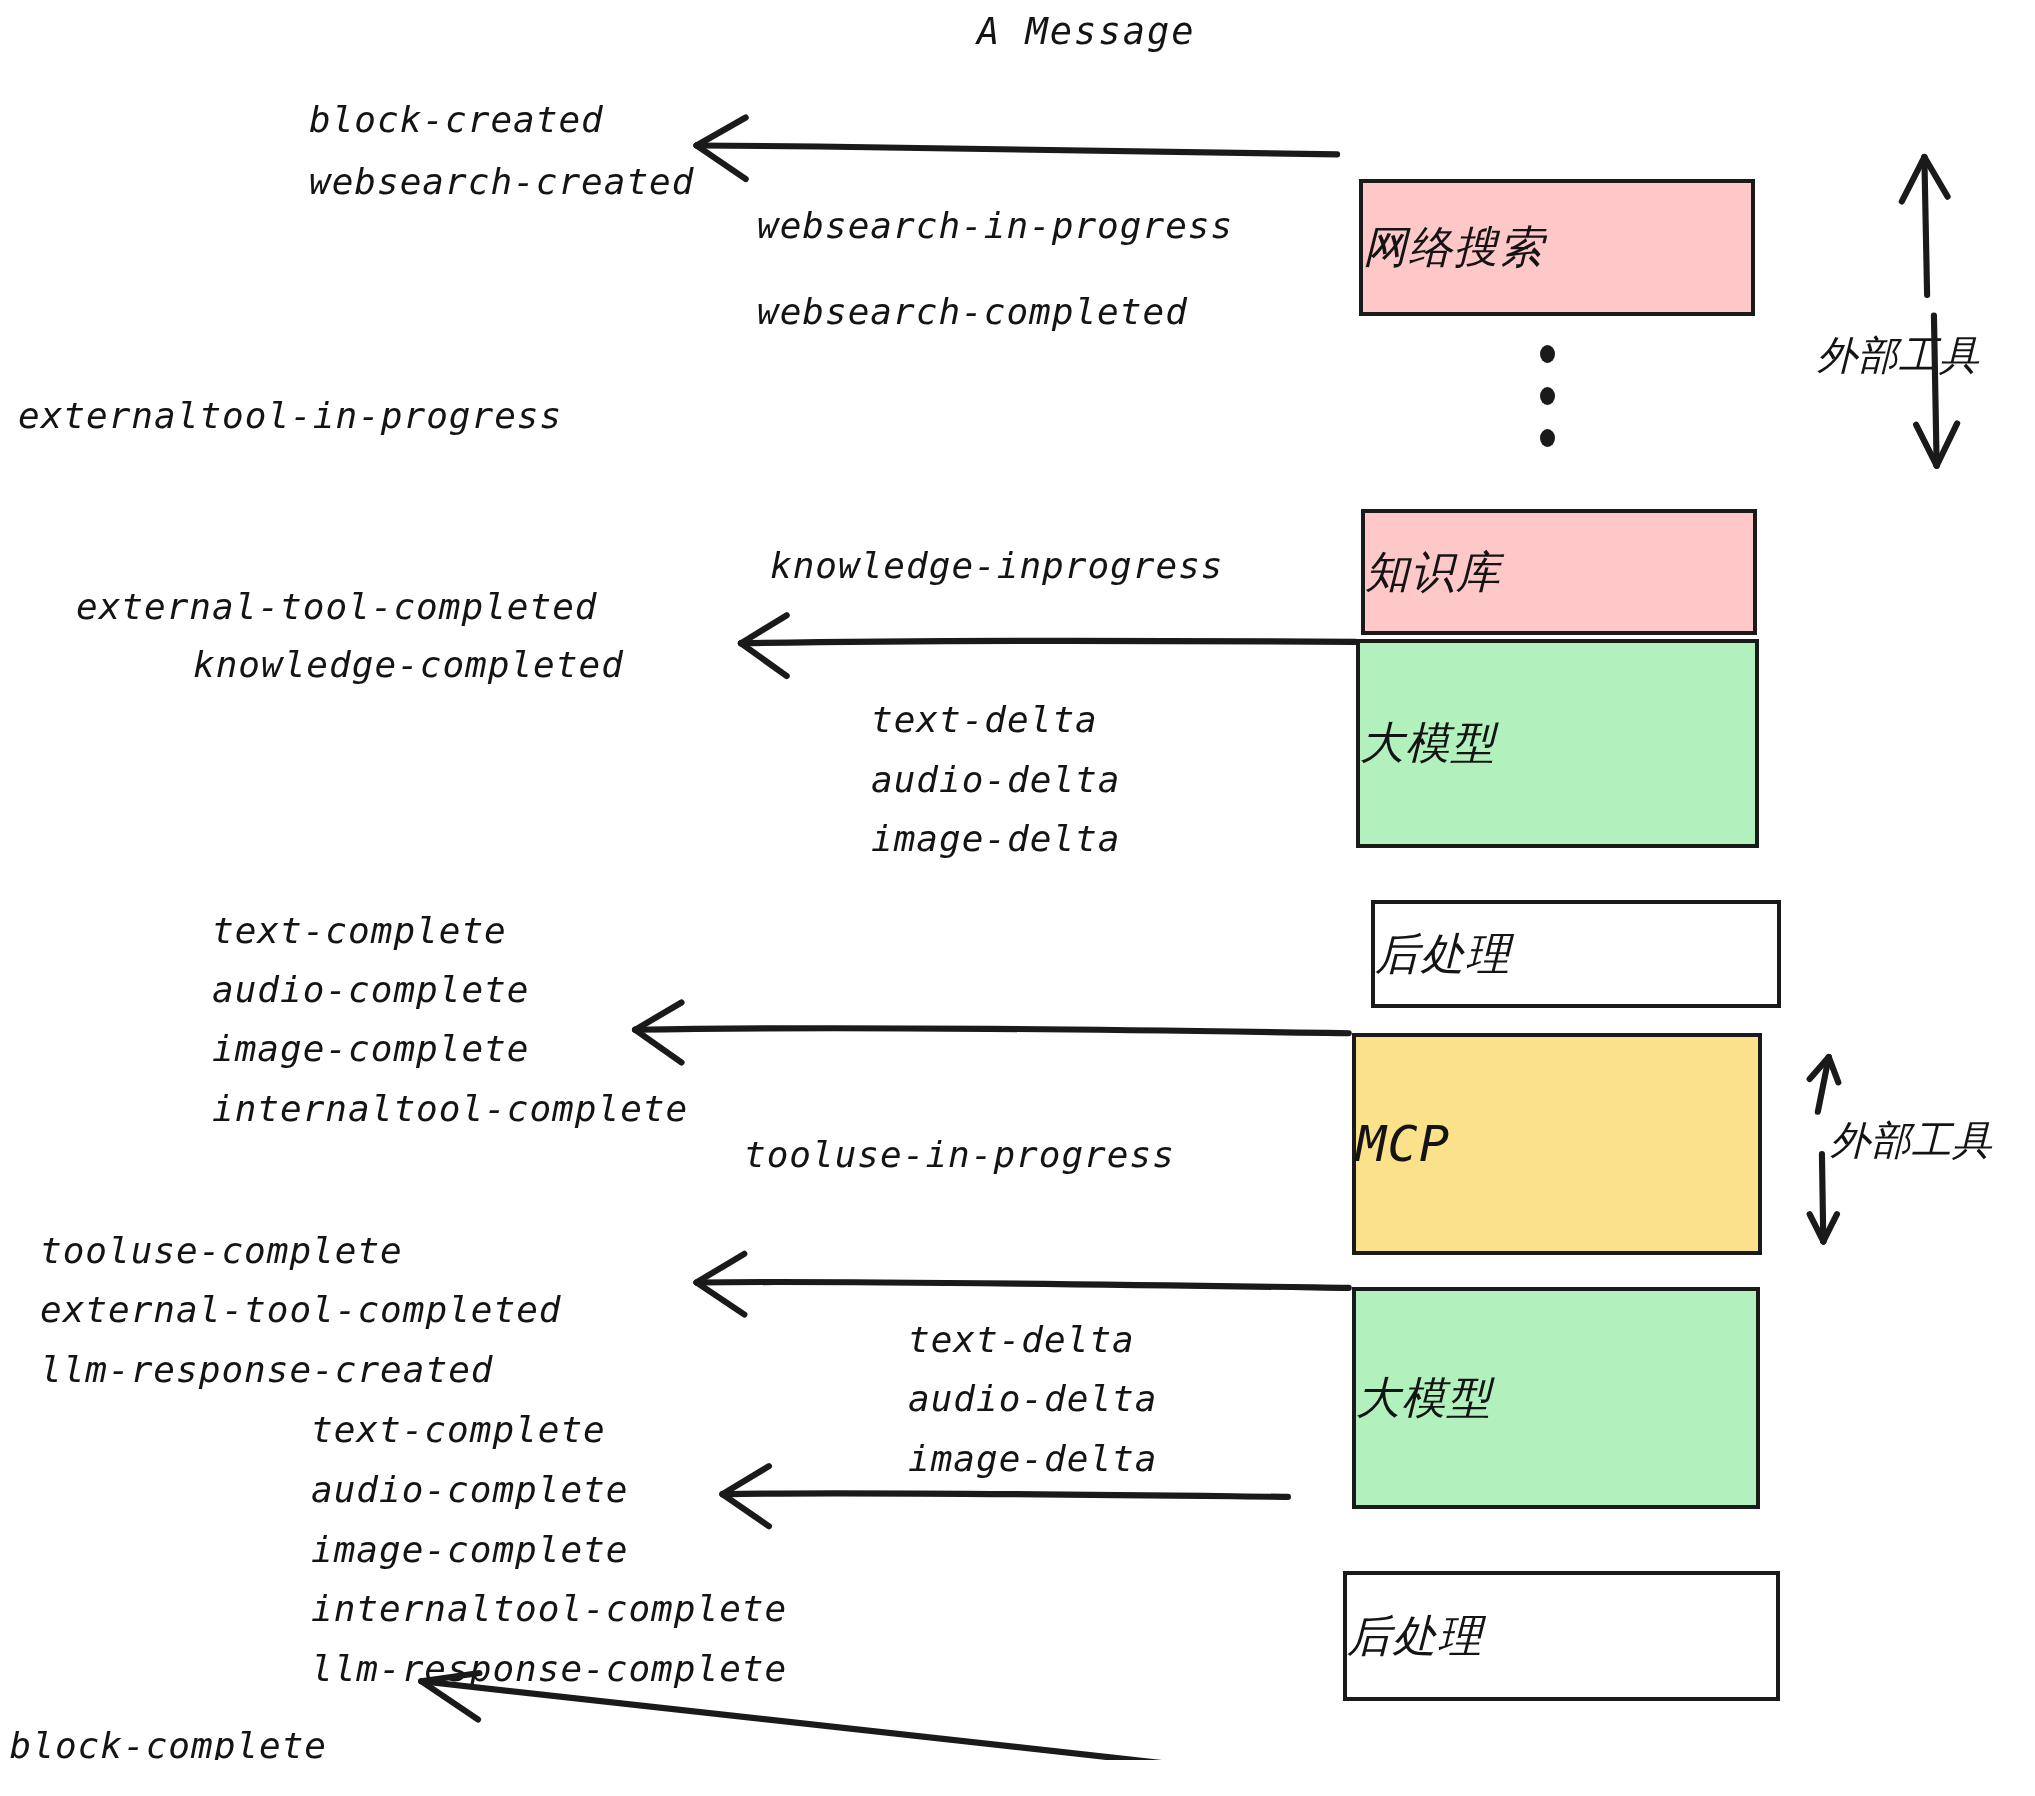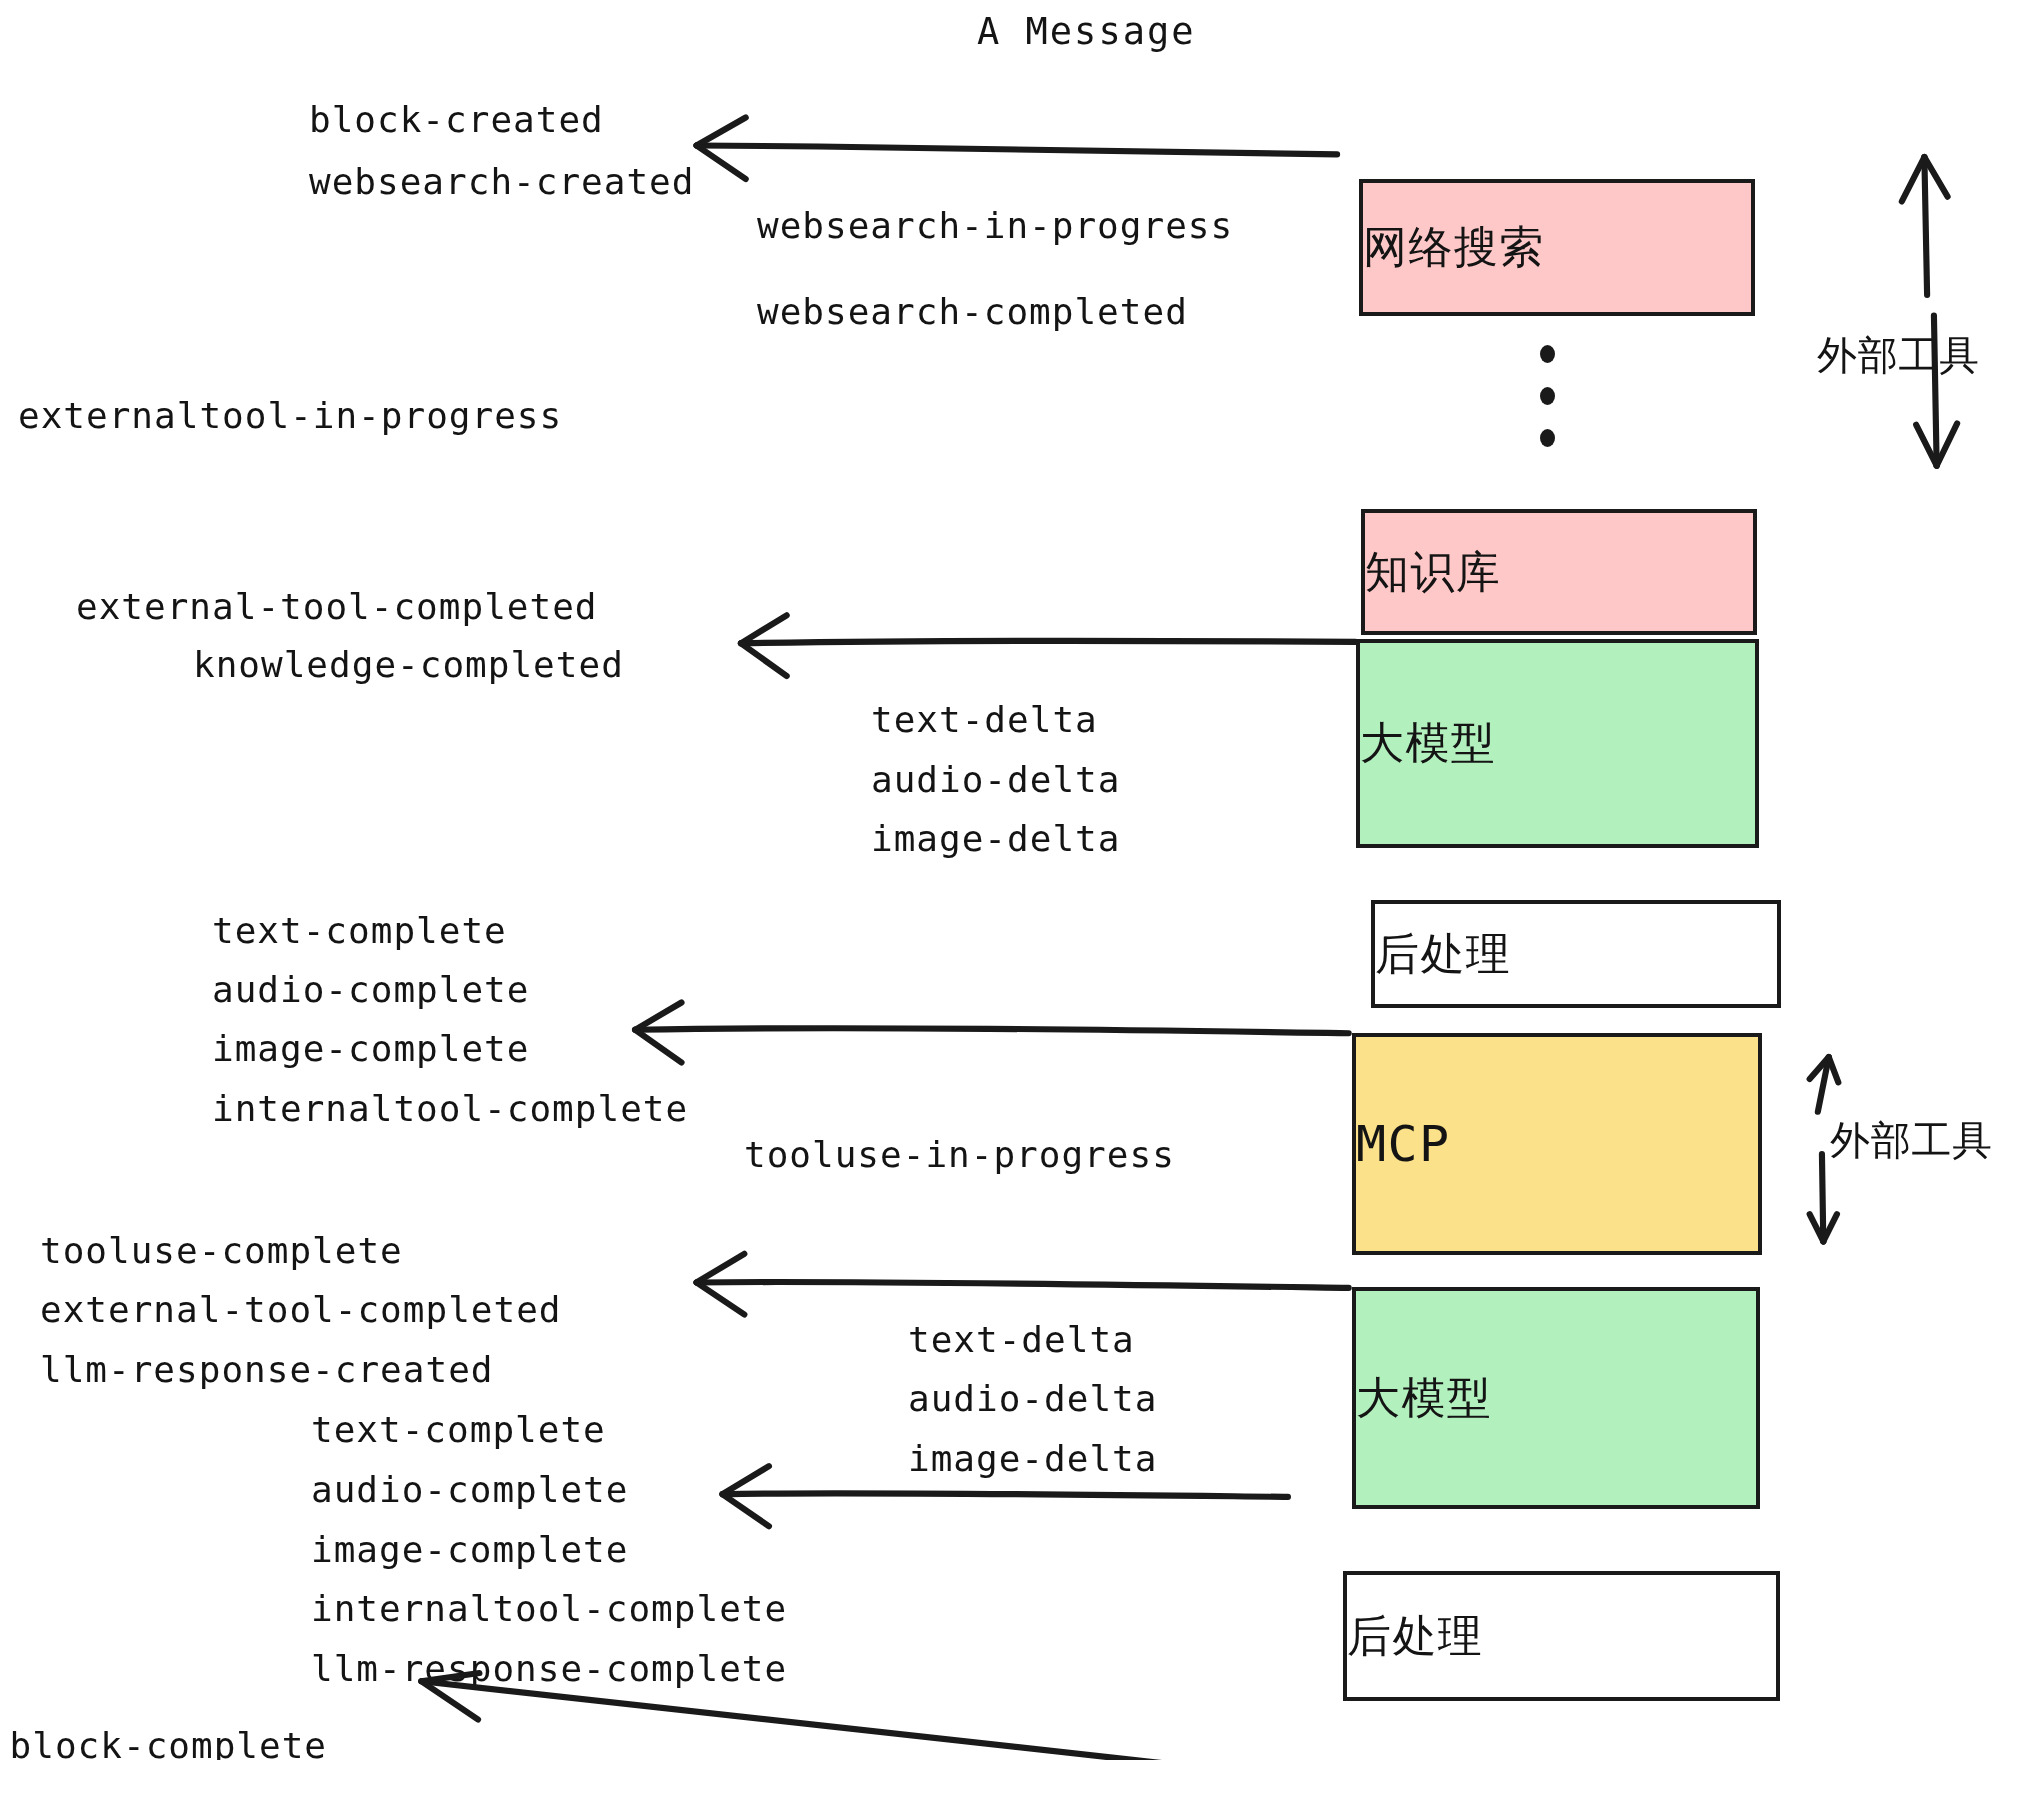--- a/index.html
+++ b/index.html
@@ -2,20 +2,21 @@
 <html style="font-size:11px"><head>
 <meta charset="utf-8">
 <style>
   html,body{margin:0;padding:0;background:#fff;}
   #stage{
     position:relative;
     width:2035px;height:1760px;
     background:#ffffff;
     overflow:hidden;
     font-family:"DejaVu Sans Mono","Liberation Mono",monospace;
+    font-style:italic;
   }
   .ev{
     position:absolute;
     color:#141414;
     font-family:"DejaVu Sans Mono","Liberation Mono",monospace;
     font-size:36px;
     line-height:1;
     white-space:pre;
     letter-spacing:1px;
   }
@@ -110,20 +111,21 @@
 
   <div class="sidelabel" style="left:1817px;top:328px;">外部工具</div>
   <div class="sidelabel" style="left:1830px;top:1113px;">外部工具</div>
 
   <div class="ev" style="left:309px;top:102px;">block-created</div>
   <div class="ev" style="left:309px;top:164px;">websearch-created</div>
   <div class="ev" style="left:757px;top:208px;">websearch-in-progress</div>
   <div class="ev" style="left:18px;top:398px;">externaltool-in-progress</div>
   <div class="ev" style="left:757px;top:294px;">websearch-completed</div>
 
+  <div class="ev" style="left:770px;top:548px;">knowledge-inprogress</div>
   <div class="ev" style="left:76px;top:589px;">external-tool-completed</div>
   <div class="ev" style="left:193px;top:647px;">knowledge-completed</div>
 
   <div class="ev" style="left:871px;top:702px;">text-delta</div>
   <div class="ev" style="left:871px;top:762px;">audio-delta</div>
   <div class="ev" style="left:871px;top:821px;">image-delta</div>
 
   <div class="ev" style="left:212px;top:913px;">text-complete</div>
   <div class="ev" style="left:212px;top:972px;">audio-complete</div>
   <div class="ev" style="left:212px;top:1031px;">image-complete</div>

